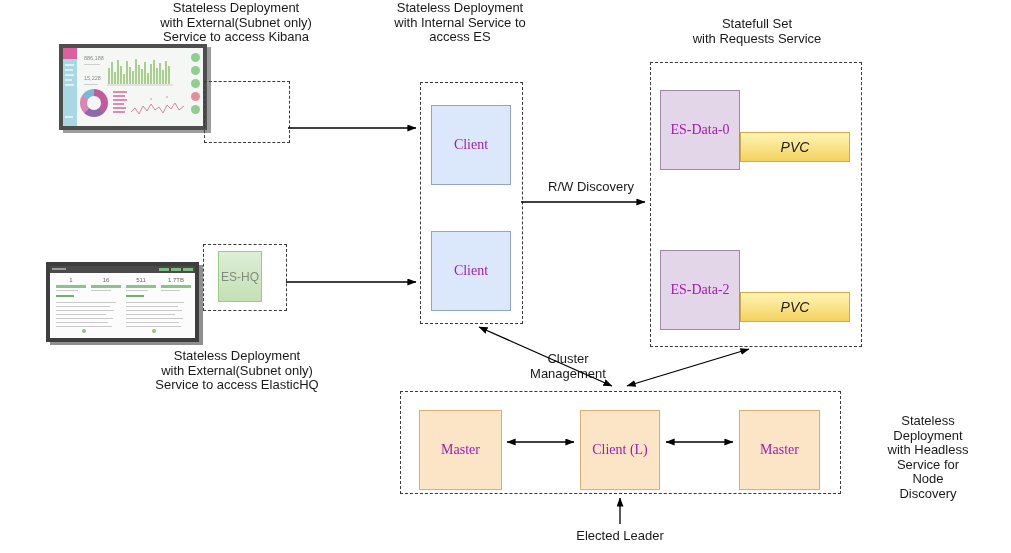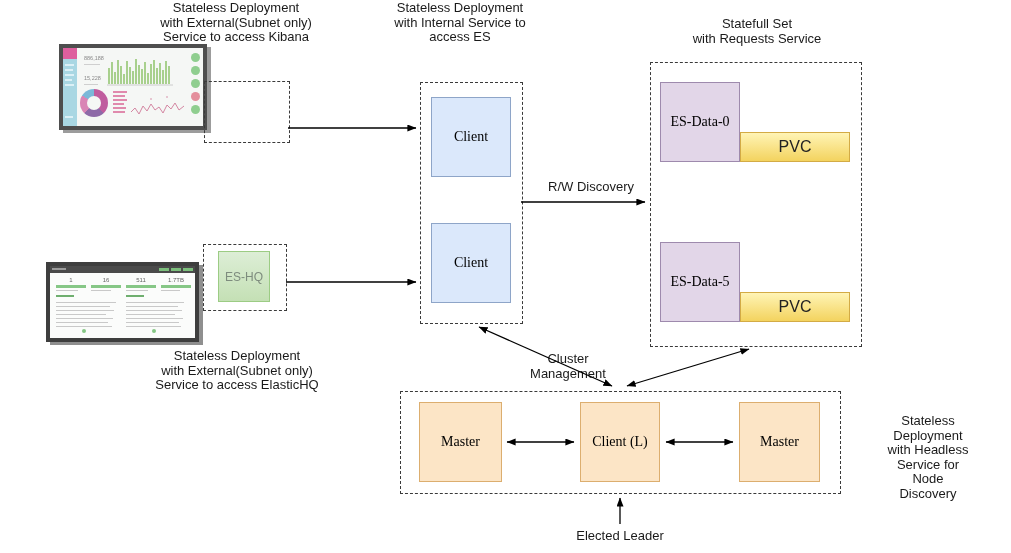--- a/index.html
+++ b/index.html
@@ -4,25 +4,25 @@
 <style>
   html,body{margin:0;padding:0;background:#ffffff;}
   #canvas{position:relative;width:1011px;height:553px;background:#ffffff;
           font-family:"Liberation Sans",sans-serif;overflow:hidden;}
   .abs{position:absolute;}
   .lbl{position:absolute;transform:translateX(-50%);text-align:center;
        font-size:13px;line-height:14.6px;color:#1a1a1a;white-space:pre-line;}
   .dashed{position:absolute;border:1px dashed #3a3a3a;background:transparent;}
   .node{position:absolute;display:flex;align-items:center;justify-content:center;
         box-sizing:border-box;}
-  .serif-node{font-family:"Liberation Serif",serif;font-size:14px;color:#000000;}
+  .serif-node{font-family:"Liberation Serif",serif;font-size:14px;color:#a21caf;margin-top:8px;}
   .client{background:#dbe8fb;border:1px solid #8ea5c8;}
   .esdata{background:#e2d6e8;border:1px solid #9e8aad;}
   .pvc{background:linear-gradient(#fff4b5,#f3d35f);border:1px solid #d3ab45;
-       font-size:16px;color:#222222;}
+       font-size:14px;color:#222222;font-style:italic;}
   .master{background:#fce5c6;border:1px solid #dcae6f;}
   .kibana-box{background:linear-gradient(#f9f9f9,#e5e5e5);border:1px solid #b5b5b5;
        font-size:12px;color:#8f8f8f;}
   .eshq-box{background:linear-gradient(#ddeed6,#c4e0b5);border:1px solid #9ccc84;
        font-size:12px;color:#7e8c7e;}
   .monitor{position:absolute;box-sizing:border-box;}
   .mon1{border:4px solid #4e4e4e;box-shadow:4px 3px 0 #9c9c9c;background:#f5f7f5;}
   .mon2{border:4px solid #3e3e3e;box-shadow:4px 3px 0 #8f8f8f;background:#fbfcfb;}
   .tinytxt{position:absolute;font-size:5.5px;color:#8a8a8a;line-height:6px;}
   .statnum{position:absolute;font-size:6px;color:#666;text-align:center;line-height:6px;}
@@ -157,31 +157,31 @@
       <div class="hline" style="left:0;top:23px;width:57px;"></div>
       <div class="hline" style="left:0;top:27px;width:53px;"></div>
       <div class="hline" style="left:0;top:31px;width:55px;"></div>
       <div class="abs" style="left:26px;top:34px;width:4px;height:4px;border-radius:50%;background:#86c786;"></div>
     </div>
   </div>
 
   <div class="dashed" style="left:204px;top:81px;width:84px;height:60px;"></div>
 
   <div class="dashed" style="left:203px;top:244px;width:82px;height:65px;"></div>
-  <div class="node eshq-box" style="left:218px;top:251px;width:52px;height:51px;">ES-HQ</div>
+  <div class="node eshq-box" style="left:218px;top:251px;width:44px;height:51px;">ES-HQ</div>
 
   <div class="dashed" style="left:420px;top:82px;width:101px;height:240px;"></div>
   <div class="node client serif-node" style="left:431px;top:97px;width:80px;height:80px;">Client</div>
   <div class="node client serif-node" style="left:431px;top:223px;width:80px;height:80px;">Client</div>
 
   <div class="dashed" style="left:650px;top:62px;width:210px;height:283px;"></div>
   <div class="node pvc" style="left:740px;top:132px;width:110px;height:30px;">PVC</div>
   <div class="node esdata serif-node" style="left:660px;top:82px;width:80px;height:80px;">ES-Data-0</div>
   <div class="node pvc" style="left:740px;top:292px;width:110px;height:30px;">PVC</div>
-  <div class="node esdata serif-node" style="left:660px;top:242px;width:80px;height:80px;">ES-Data-5</div>
+  <div class="node esdata serif-node" style="left:660px;top:242px;width:80px;height:80px;">ES-Data-2</div>
 
   <div class="dashed" style="left:400px;top:391px;width:439px;height:101px;"></div>
   <div class="node master serif-node" style="left:419px;top:402px;width:83px;height:80px;">Master</div>
   <div class="node master serif-node" style="left:580px;top:402px;width:80px;height:80px;">Client (L)</div>
   <div class="node master serif-node" style="left:739px;top:402px;width:81px;height:80px;">Master</div>
 
   <svg class="overlay" width="1011" height="553">
     <defs>
       <marker id="ah" markerWidth="10" markerHeight="8" refX="8.6" refY="3.5" orient="auto" markerUnits="userSpaceOnUse">
         <path d="M0,0 L9,3.5 L0,7 Z" fill="#000"></path>

